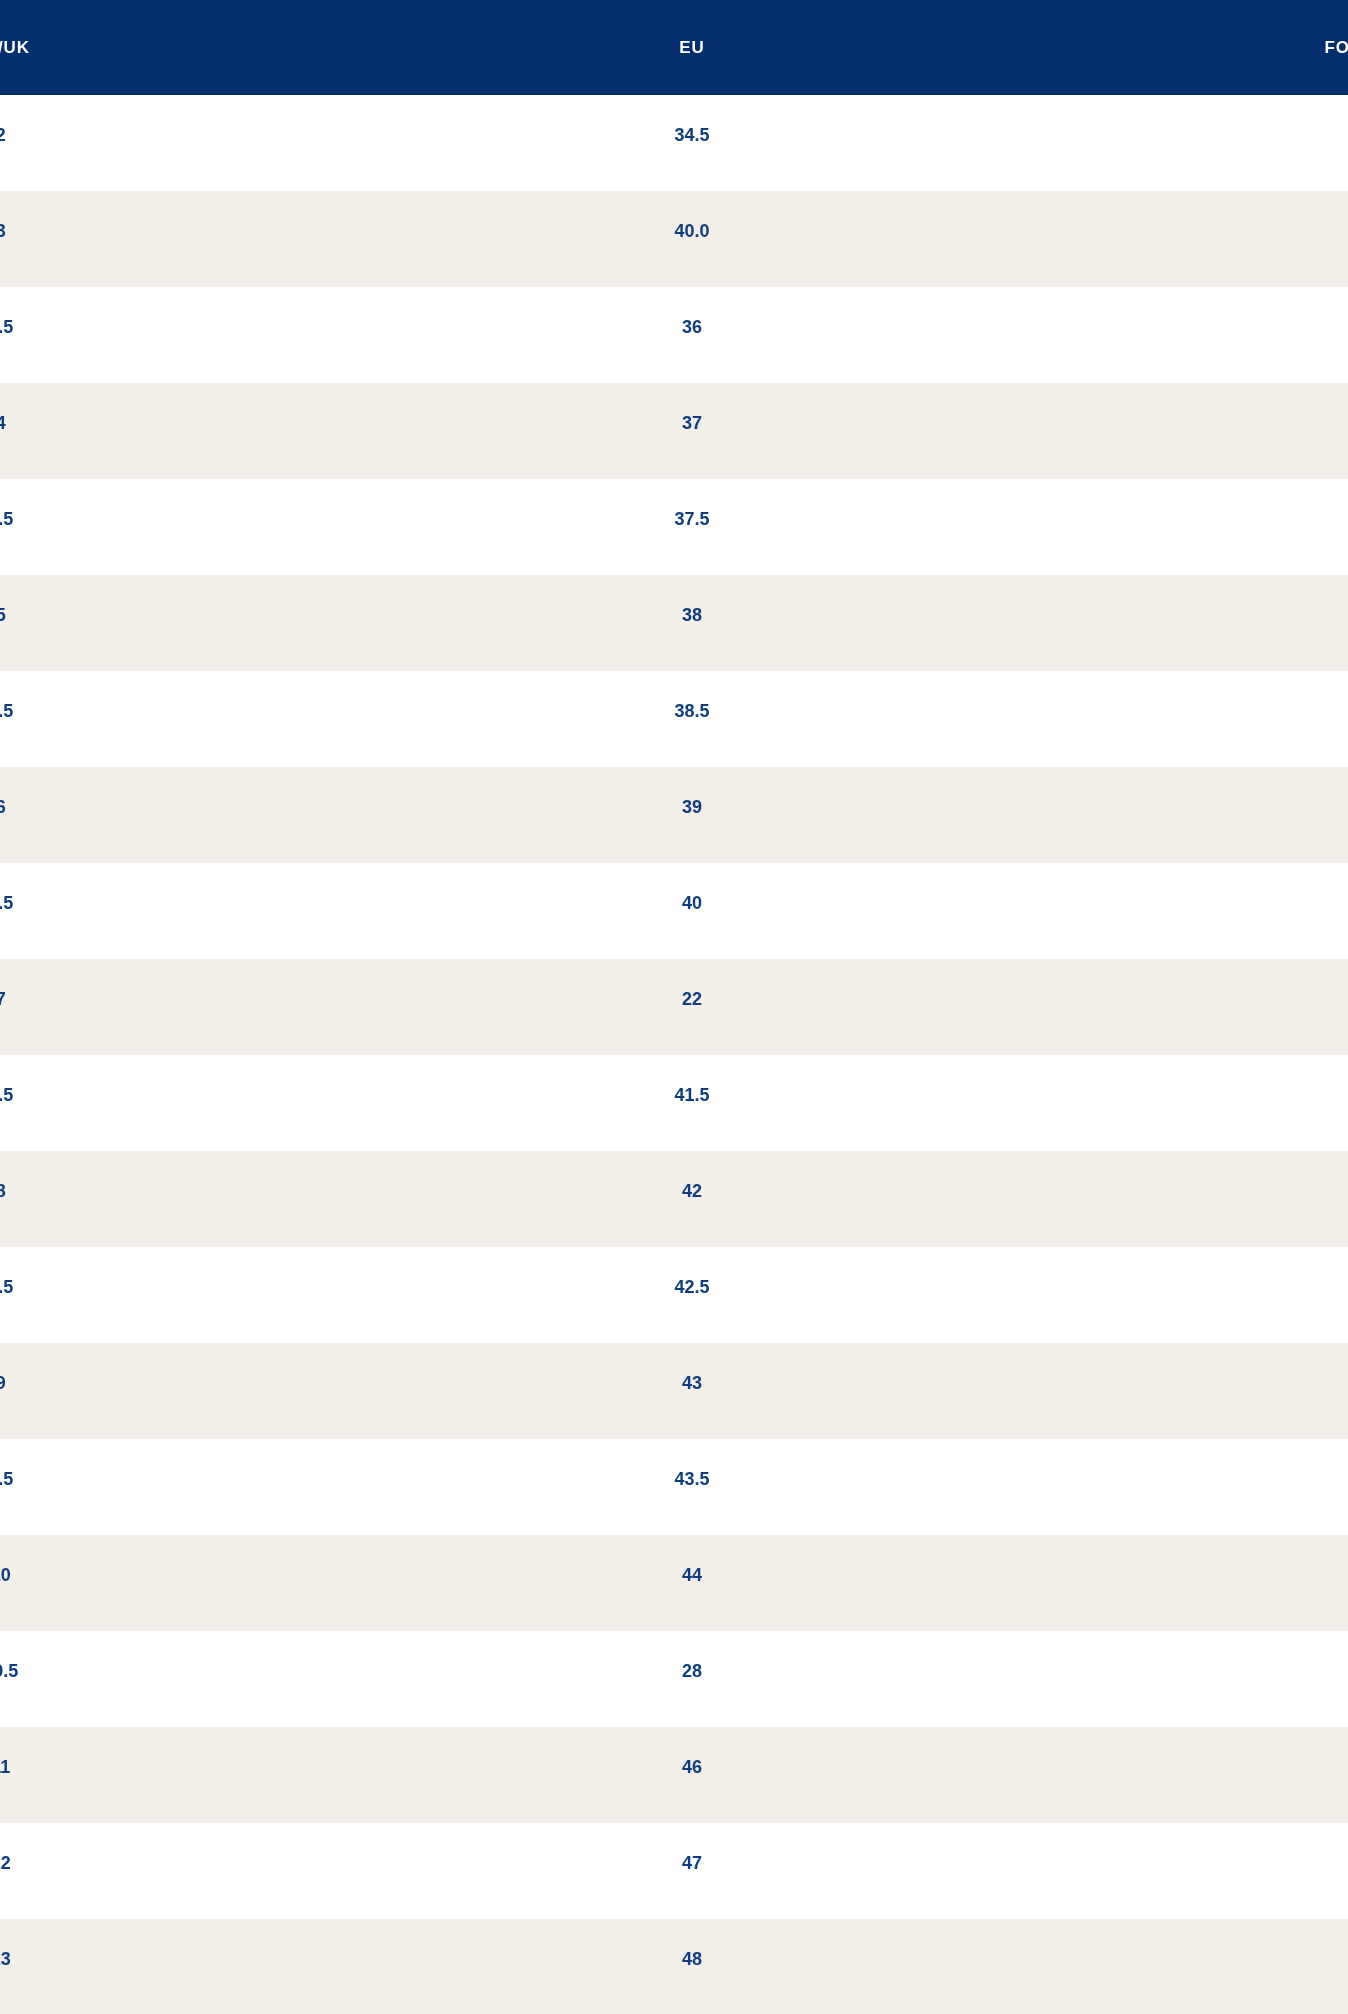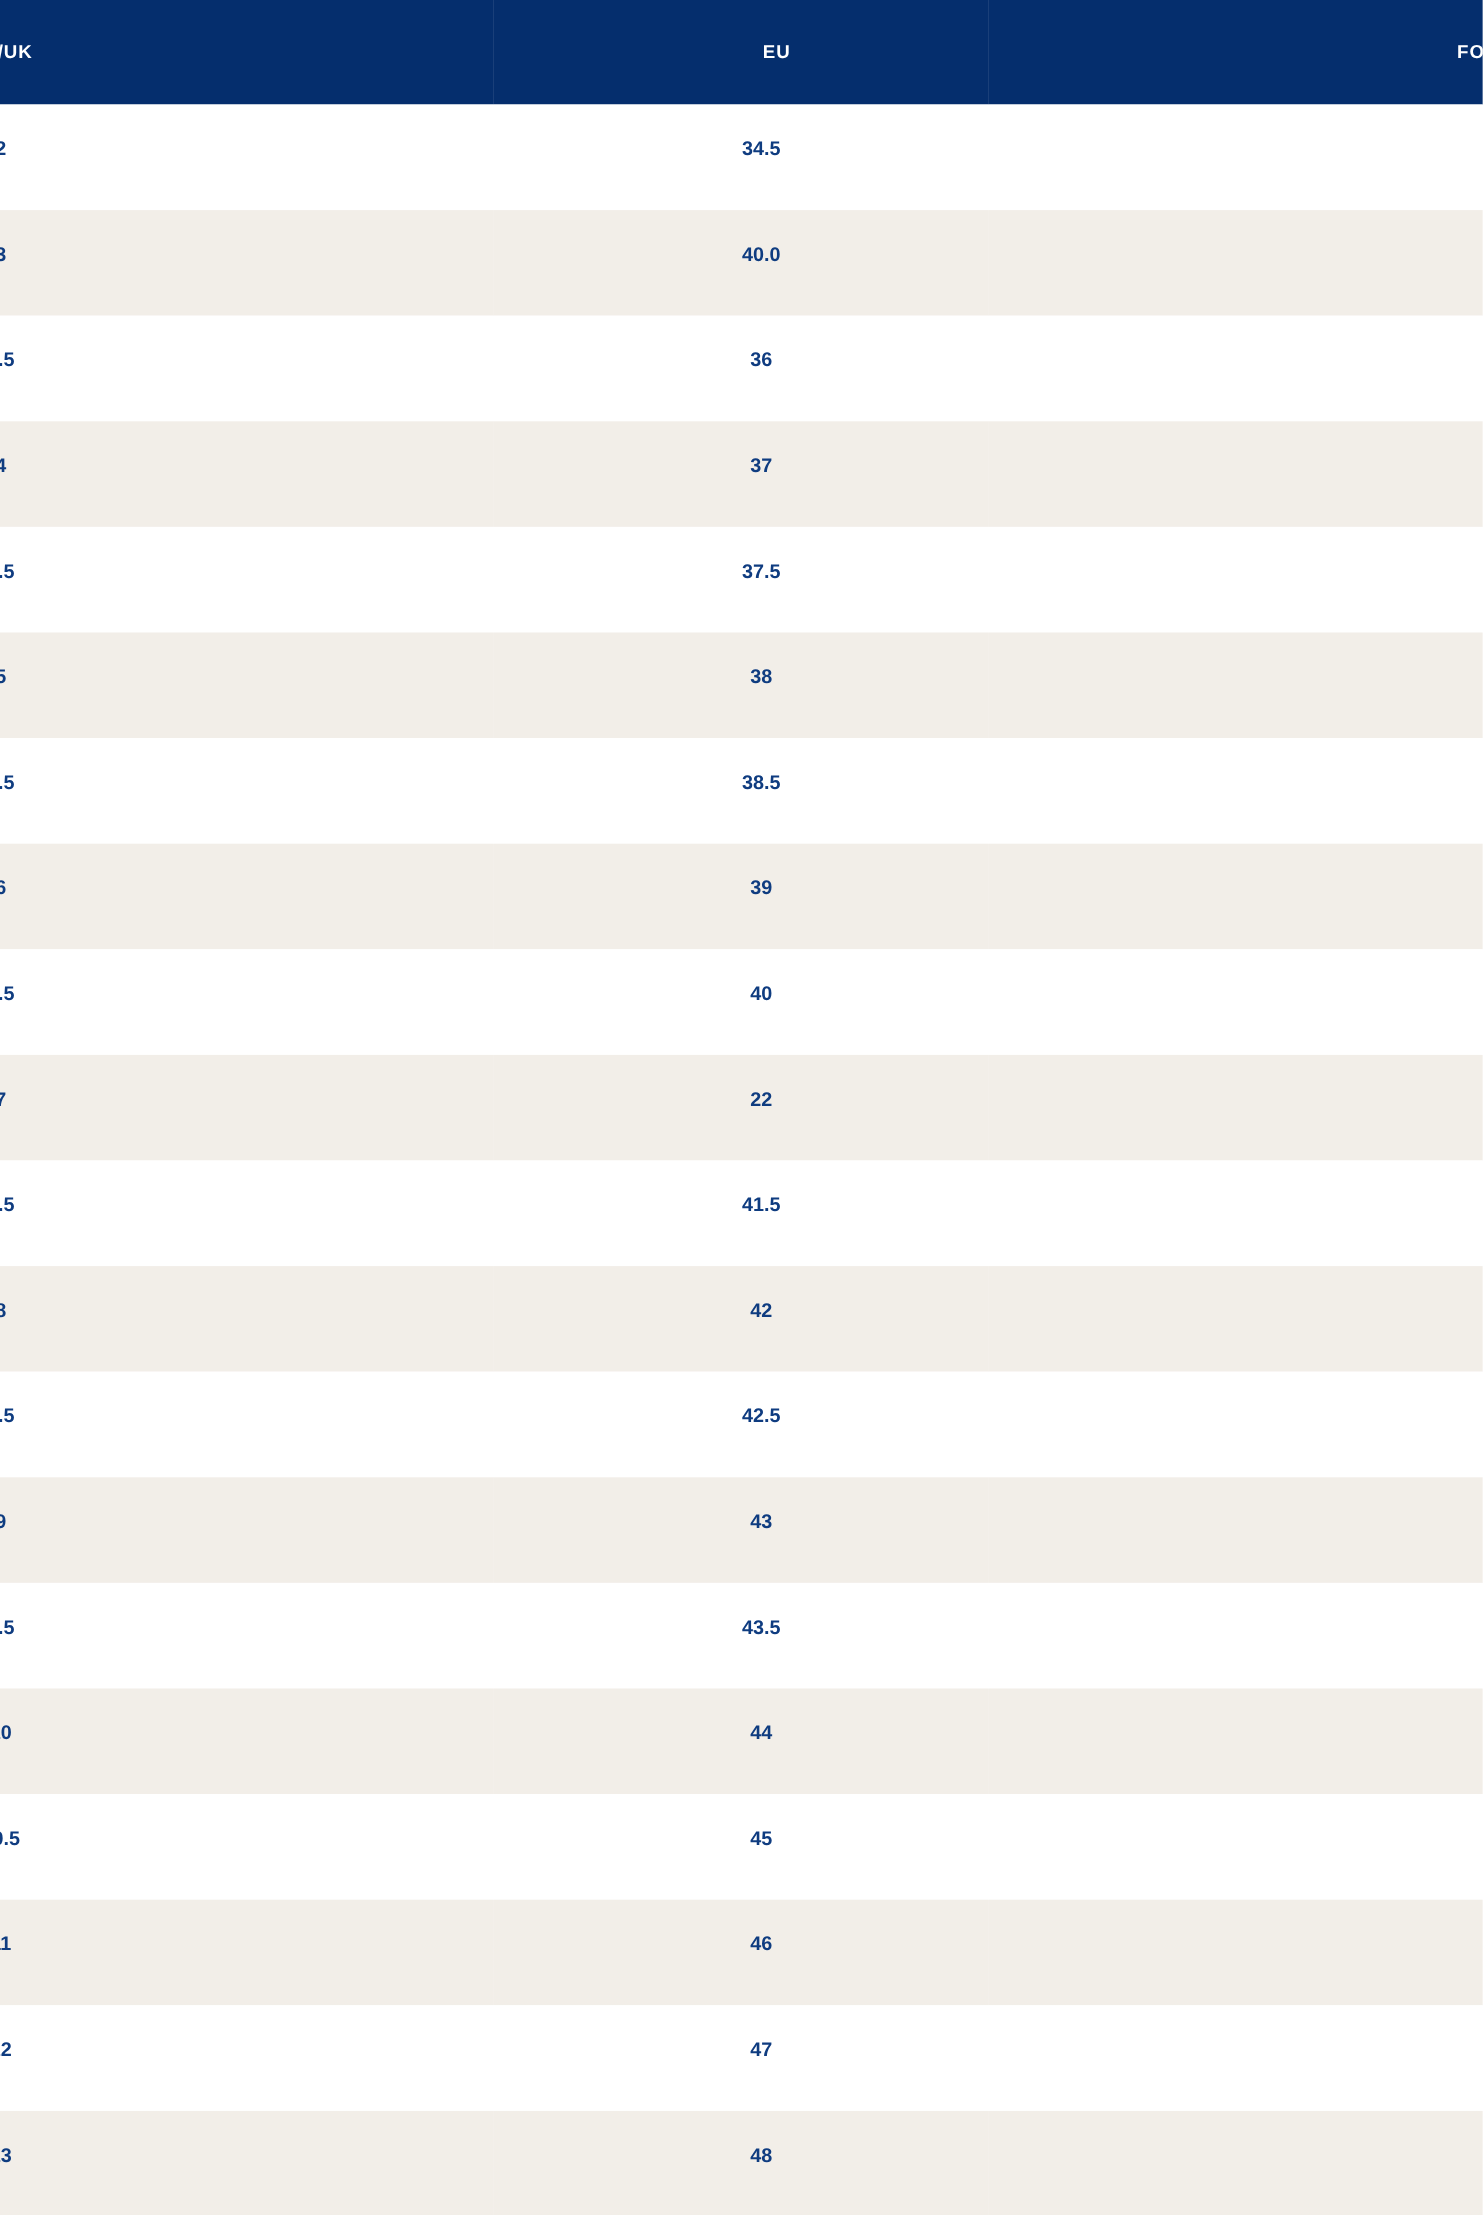--- a/index.html
+++ b/index.html
@@ -43,21 +43,21 @@
     line-height: 1;
     white-space: nowrap;
   }
 
   
   thead th .hdr-inner {
     display: block;
     position: relative;
   }
   thead th.col-auuk .hdr-inner { left: -224px; }
-  thead th.col-eu   .hdr-inner { left: 32px;   }
+  thead th.col-eu   .hdr-inner { left: 18px;   }
   thead th.col-fod  .hdr-inner { left: 244px;  }
 
   tbody tr {
     height: 96px;
   }
   tbody tr.row-odd  { background: #ffffff; }
   tbody tr.row-even { background: #F2EEE8; }
 
   tbody td {
     height: 96px;
@@ -277,21 +277,21 @@
         </td>
         <td class="col-fod">
           <span class="cell-inner">280</span>
         </td>
       </tr>
       <tr class="row-odd">
         <td class="col-auuk">
           <span class="cell-inner">10.5</span>
         </td>
         <td class="col-eu">
-          <span class="cell-inner">45</span>
+          <span class="cell-inner">28</span>
         </td>
         <td class="col-fod">
           <span class="cell-inner">280</span>
         </td>
       </tr>
       <tr class="row-even">
         <td class="col-auuk">
           <span class="cell-inner">11</span>
         </td>
         <td class="col-eu">

